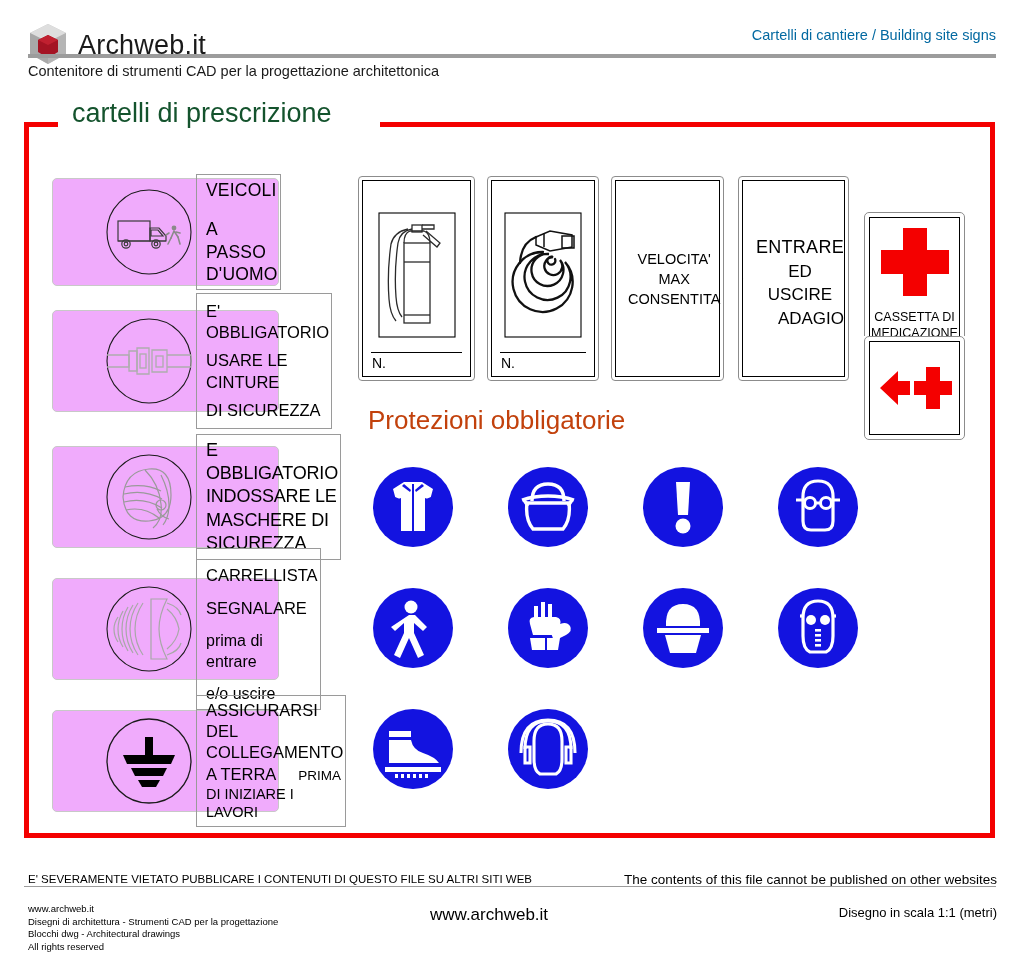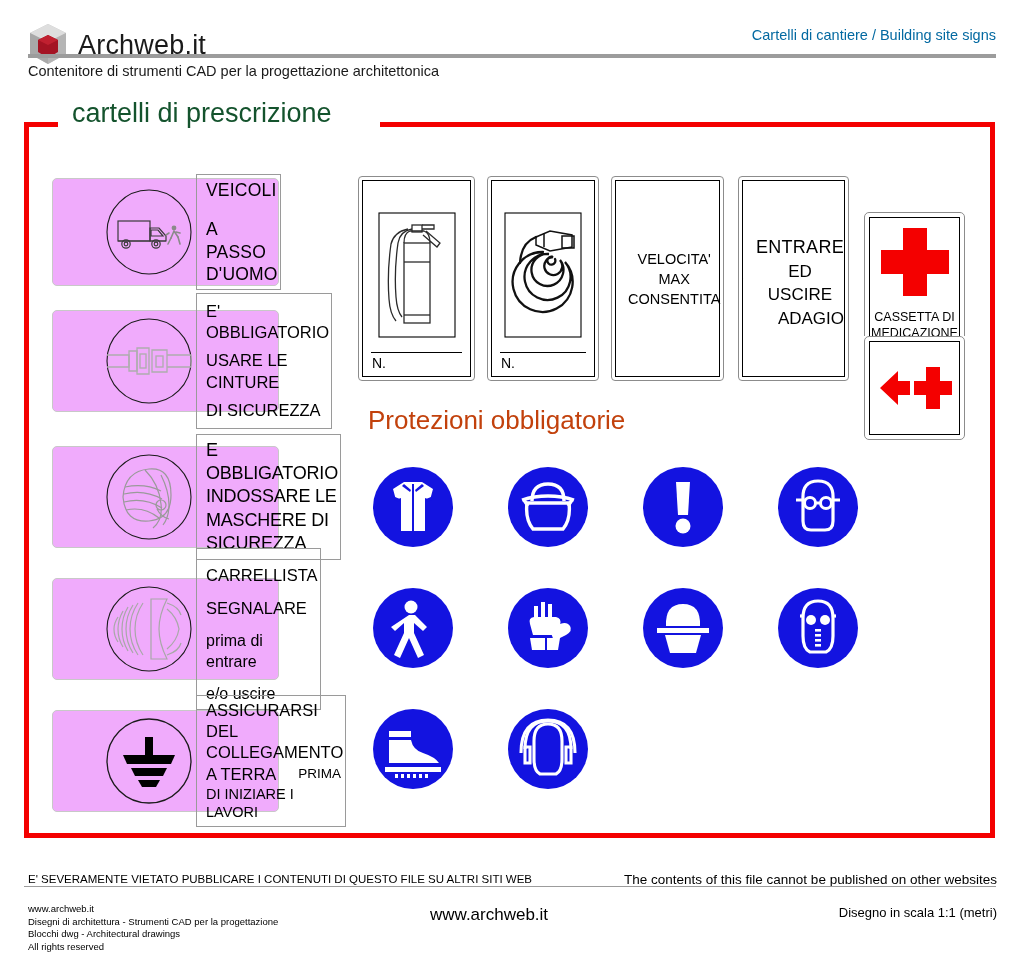--- a/index.html
+++ b/index.html
@@ -58,21 +58,21 @@
 
   #lsign-3{top:446px;height:102px;}
   #lsign-3 .txtbox span{font-size:18px;letter-spacing:-.2px;}
 
   #lsign-4{top:578px;height:102px;}
   #lsign-4 .txtbox span{font-size:16.5px;margin-top:12px;}
   #lsign-4 .txtbox span.lower{font-size:16px;}
 
   #lsign-5{top:710px;height:102px;}
   #lsign-5 .txtbox span{font-size:16.5px;}
-  #lsign-5 .txtbox .rowline{display:flex;align-items:center;gap:22px;}
+  #lsign-5 .txtbox .rowline{display:flex;align-items:flex-end;gap:22px;}
   #lsign-5 .txtbox .small{font-size:13.5px;}
   #lsign-5 .txtbox span.last{font-size:14.5px;}
 
   
   .tsign{
     position:absolute;background:#fff;box-sizing:border-box;
   }
   .tsign-outline{border:1px solid #8c8c8c;border-radius:4px;width:100%;height:100%;box-sizing:border-box;padding:3px;}
   .tsign-inner{border:1px solid #000;width:100%;height:100%;box-sizing:border-box;
                display:flex;flex-direction:column;align-items:center;}

